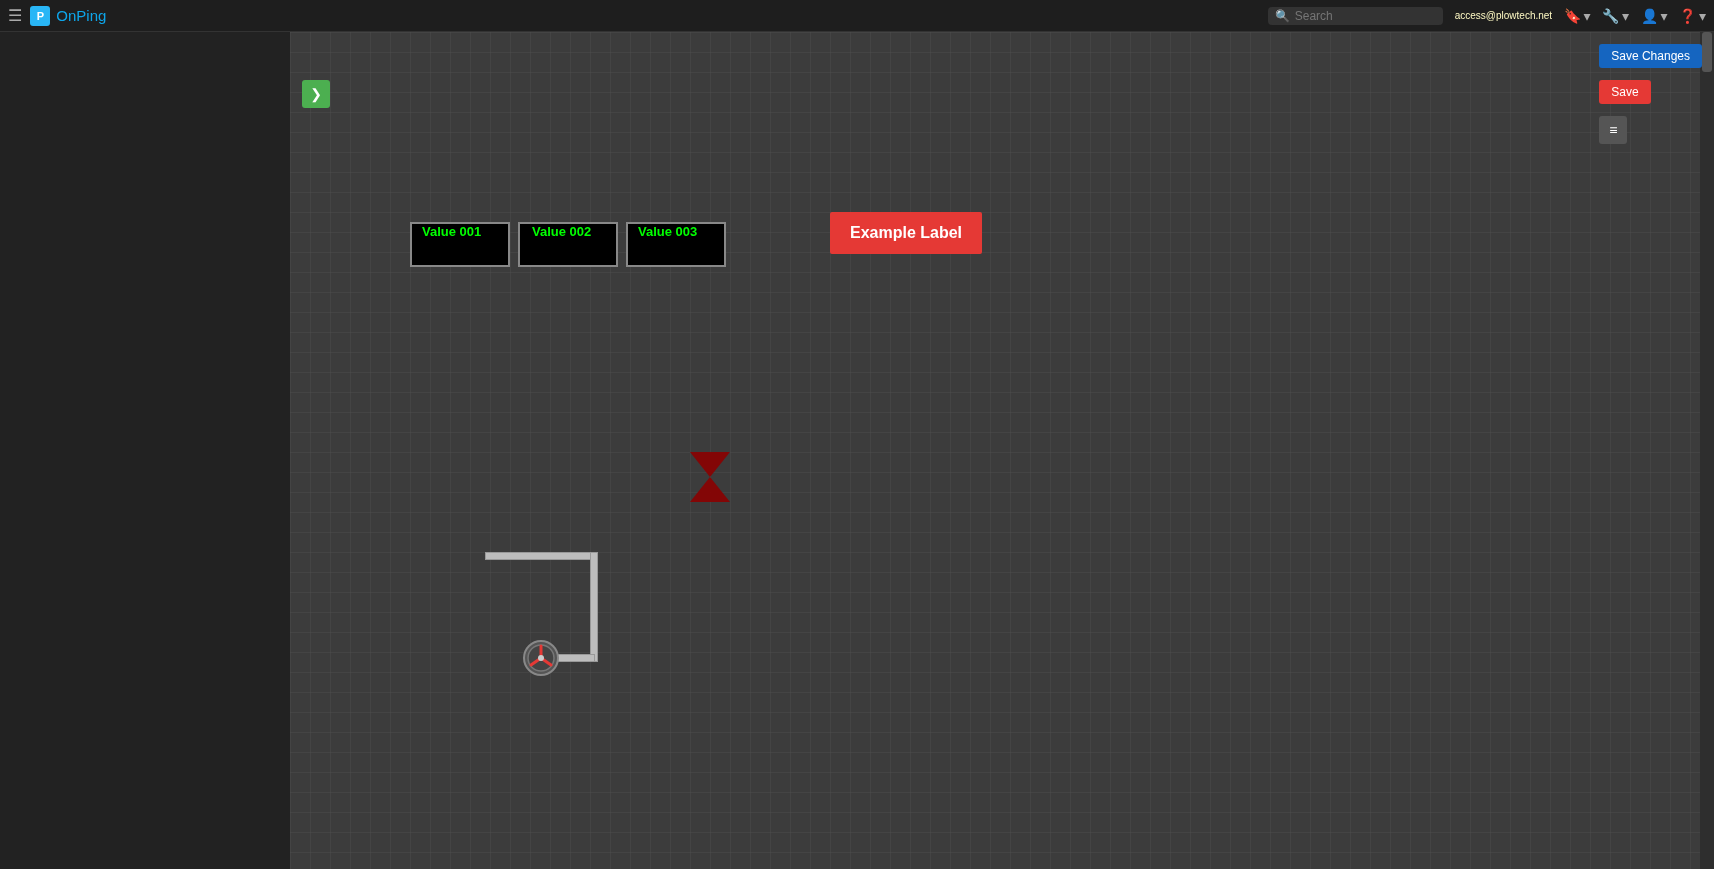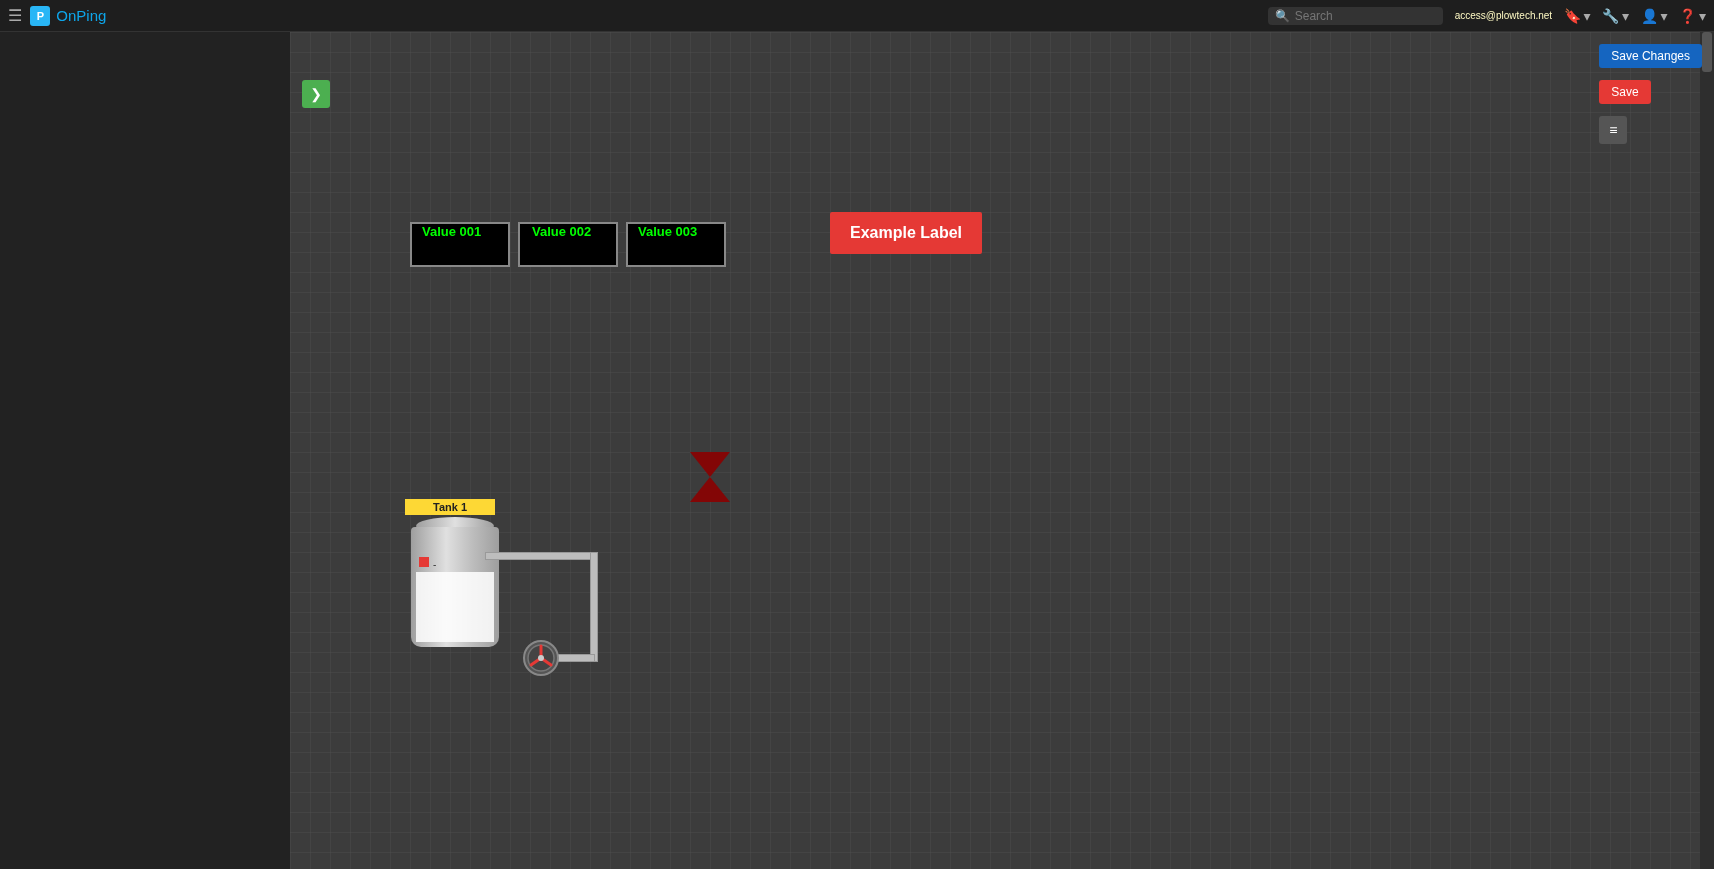--- a/index.html
+++ b/index.html
@@ -453,31 +453,20 @@
     </div>
 
     <div id="hourglass">
       <svg width="60" height="60" viewBox="0 0 60 60">
 
         <polygon points="10,5 50,5 30,30" fill="#8b0000" opacity="0.9"></polygon>
         <polygon points="10,55 50,55 30,30" fill="#8b0000" opacity="0.9"></polygon>
       </svg>
     </div>
 
-    <div id="tank-container">
-      <div id="tank-label">Tank 1</div>
-      <div id="tank-body">
-        <div id="tank-top"></div>
-        <div id="tank-cylinder">
-          <div id="tank-liquid"></div>
-          <div id="tank-indicator"></div>
-          <span id="tank-indicator-label">-</span>
-        </div>
-      </div>
-    </div>
 
     <div id="pipe-system">
       <div id="pipe-horizontal-top"></div>
       <div id="pipe-vertical"></div>
       <div id="pipe-horizontal-bottom"></div>
       <div id="pump-circle">
 
         <svg width="30" height="30" viewBox="0 0 30 30">
           <circle cx="15" cy="15" r="13" fill="#444" stroke="#777" stroke-width="1.5"></circle>
 

